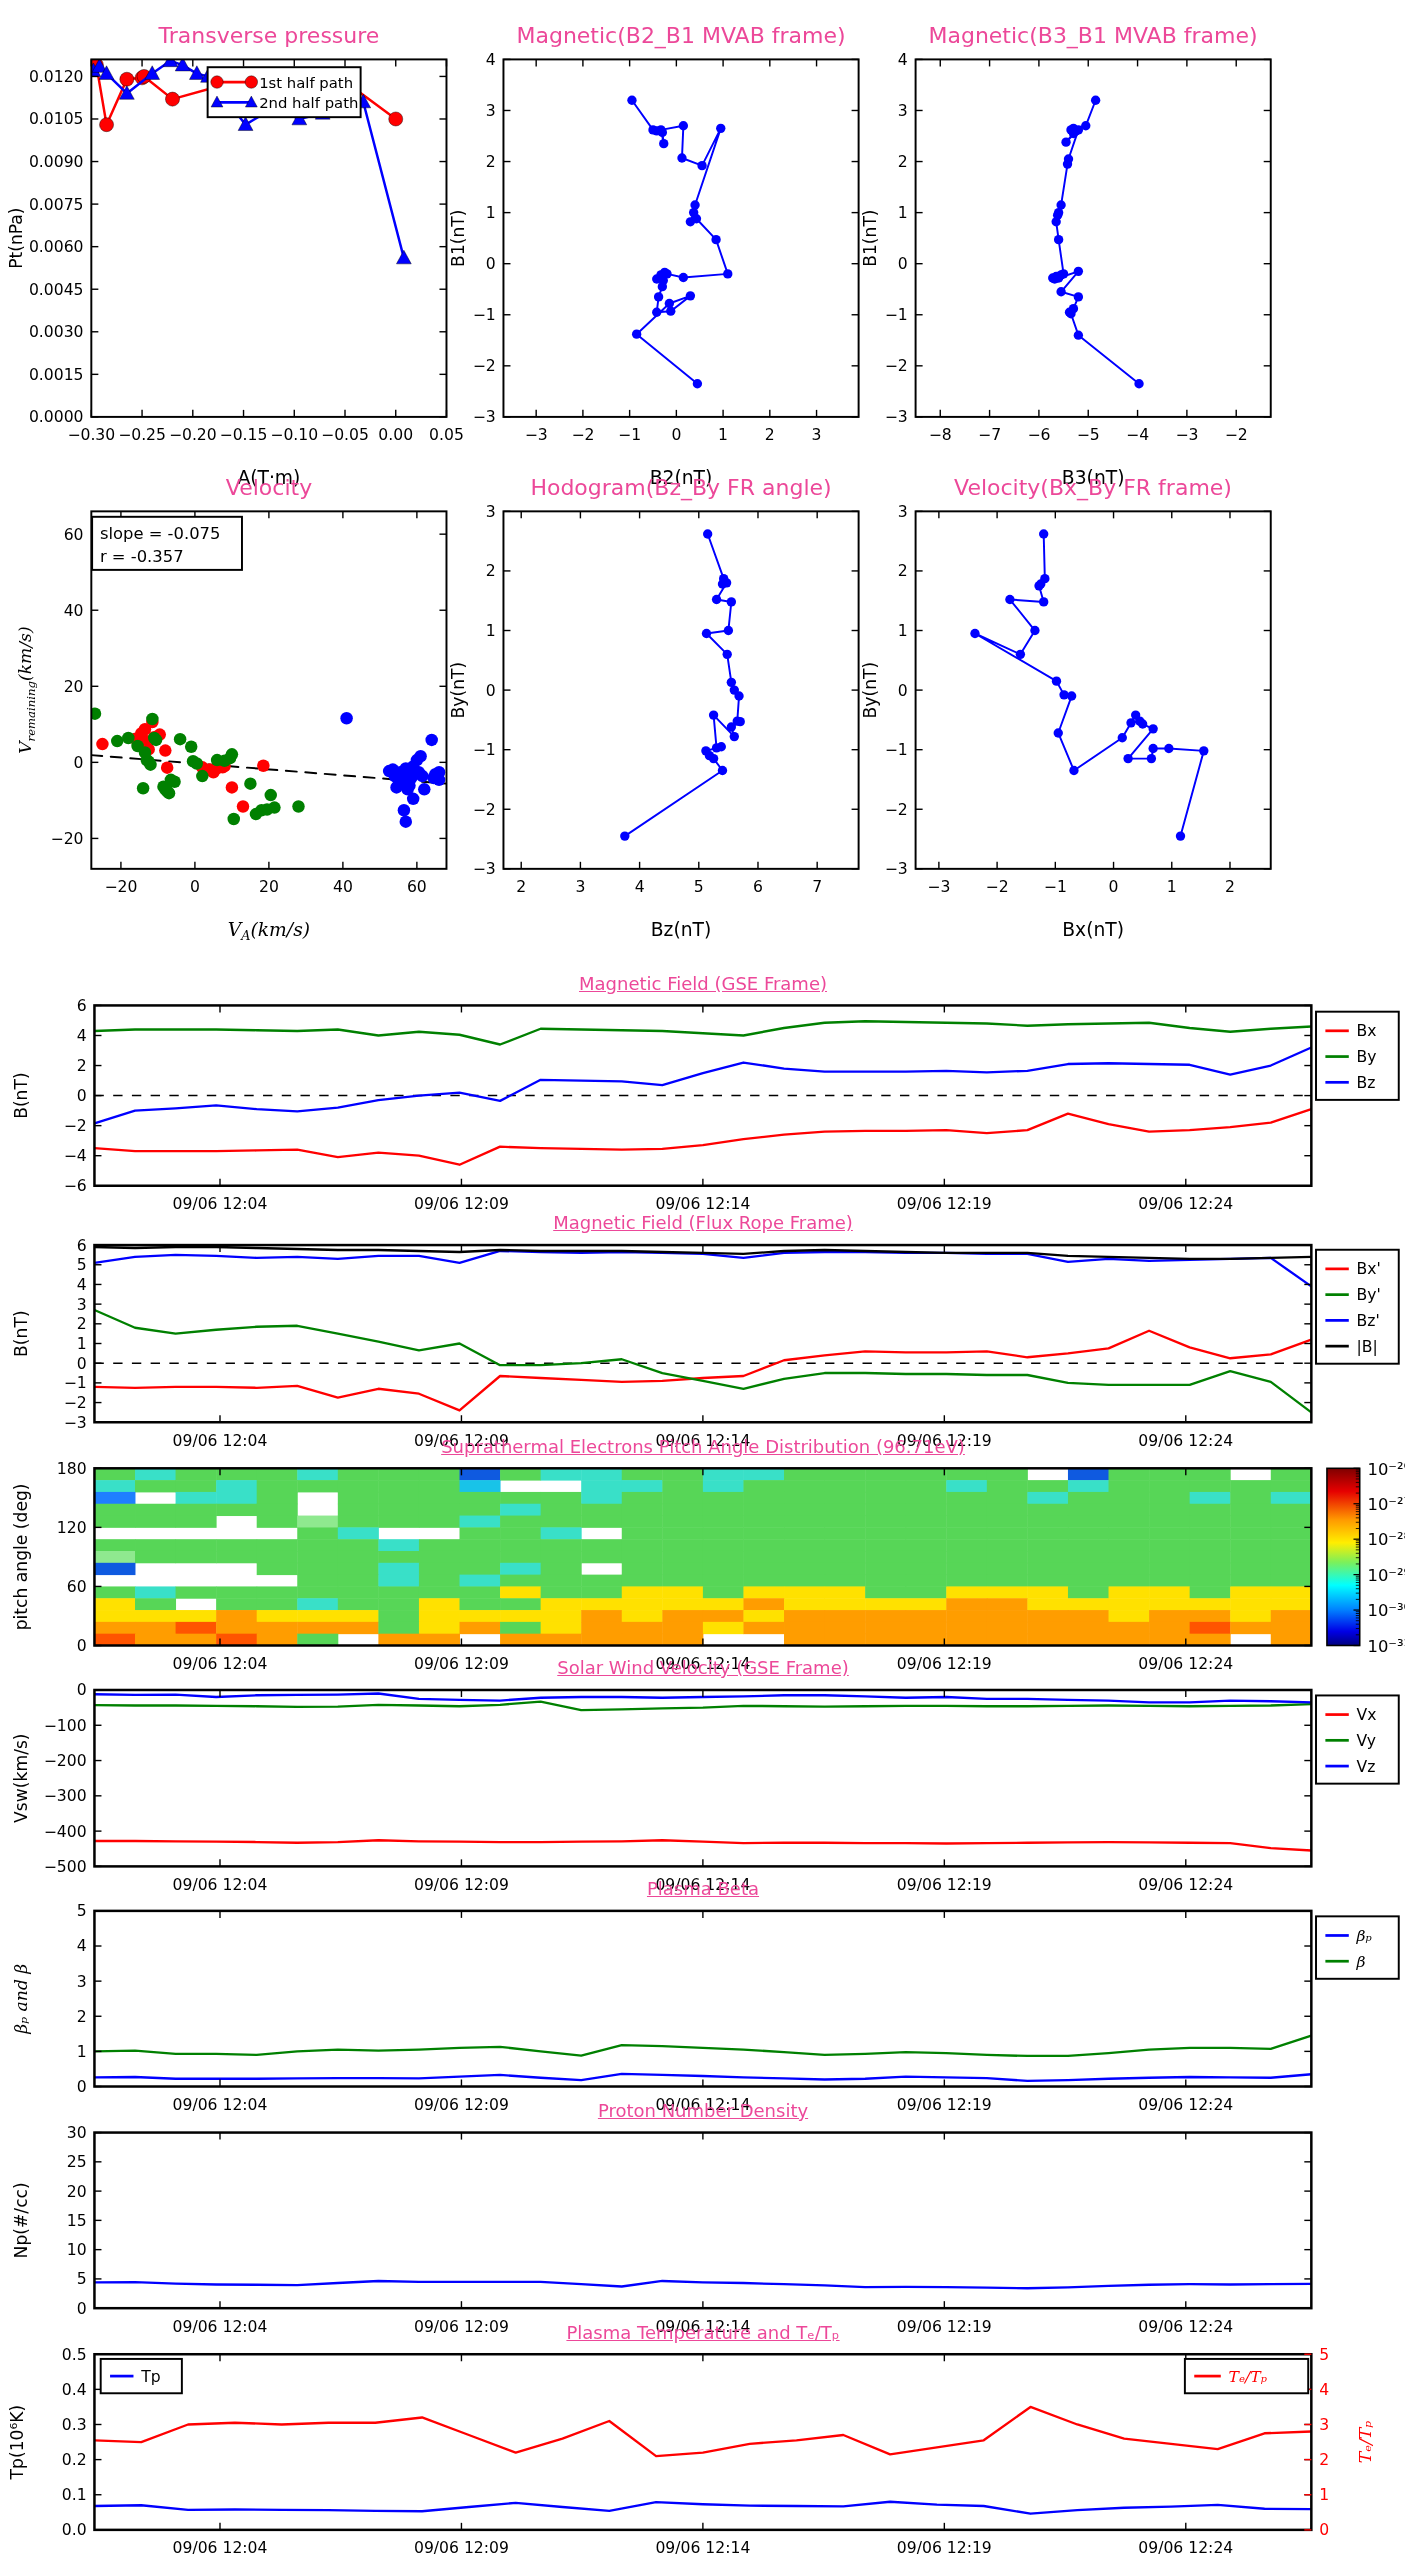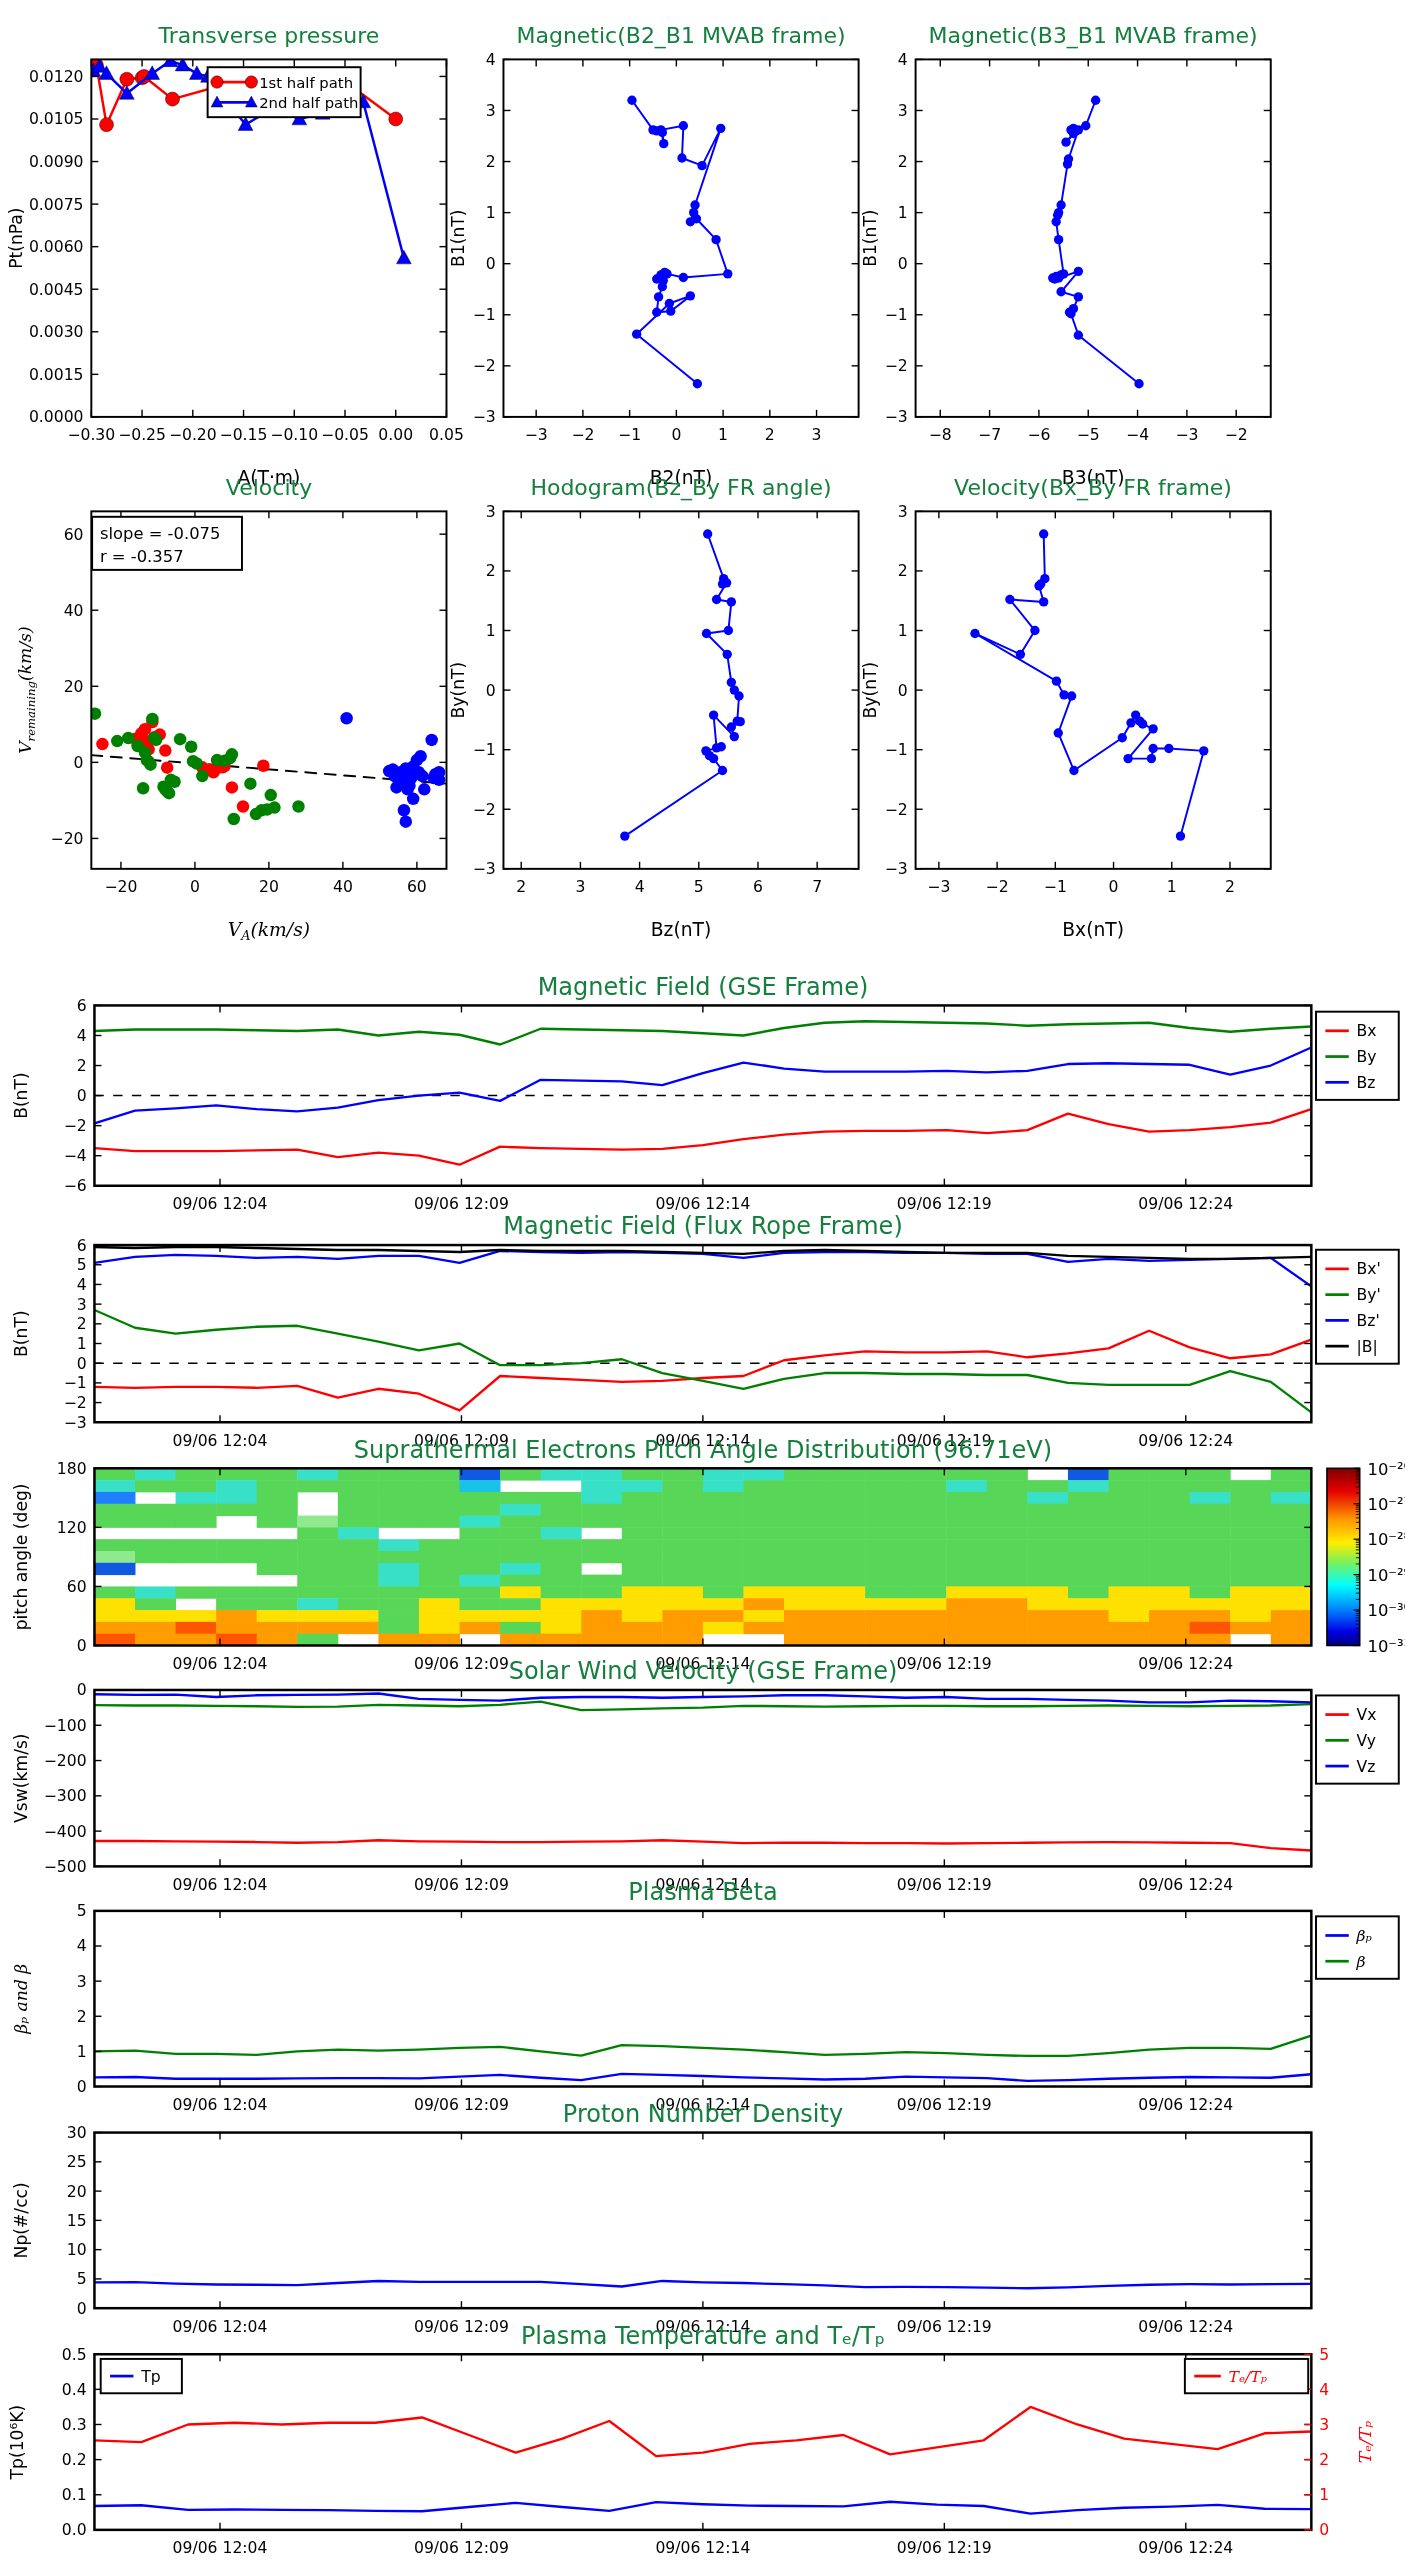--- a/index.html
+++ b/index.html
@@ -1,21 +1,21 @@
 <!DOCTYPE html>
 <html style="font-size:12.5px"><head>
 <meta charset="utf-8">
 <style>
   html,body{margin:0;padding:0;background:#fff;}
   .fig{position:relative;width:1405px;height:2576px;background:#fff;
        font-family:"DejaVu Sans",sans-serif;color:#000;overflow:hidden;}
   .fig svg{position:absolute;left:0;top:0;}
-  .ptitle{position:absolute;transform:translateX(-50%);white-space:nowrap;color:#15803d;}
+  .ptitle{position:absolute;transform:translateX(-50%);white-space:nowrap;color:#ec4899;}
   .t1{font-size:22px;}
-  .t2{font-size:24px;}
+  .t2{font-size:18px;text-decoration:underline;}
 </style>
 </head>
 <body>
 
 <div class="fig">
   <svg id="fig-svg" width="1405" height="2576" viewBox="0 0 1800 3300">
       <defs>
         <linearGradient id="jet" x1="0" y1="0" x2="0" y2="1">
           <stop offset="0%" stop-color="#7f0000"></stop>
           <stop offset="13%" stop-color="#e60000"></stop>

